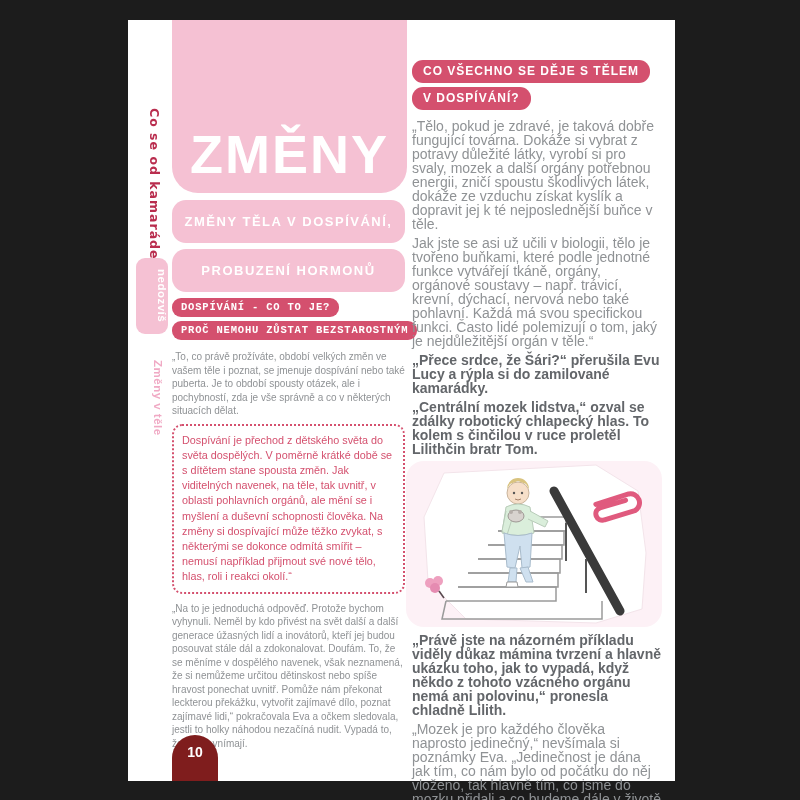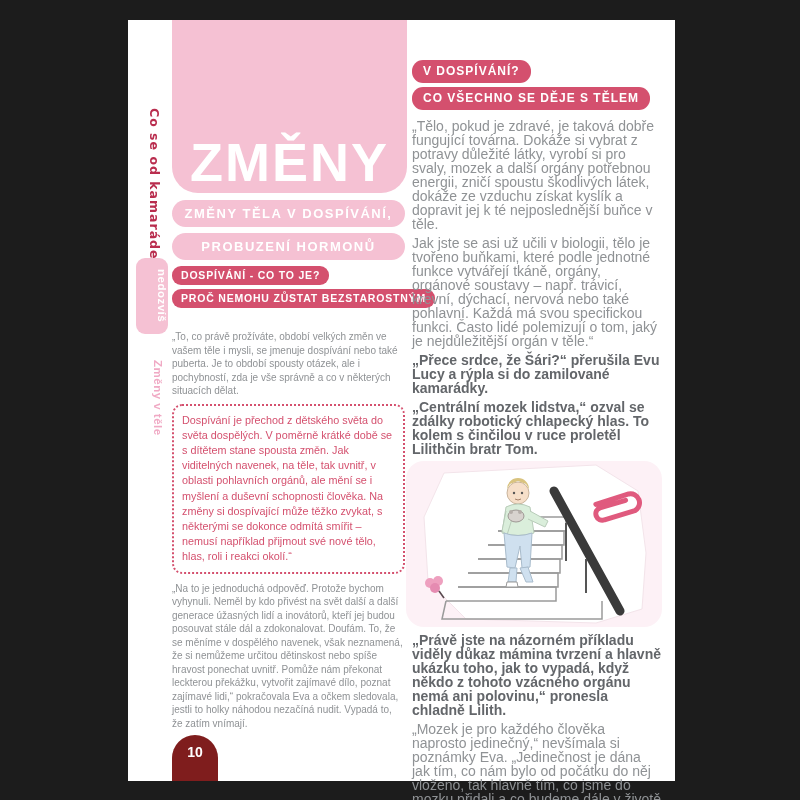--- a/index.html
+++ b/index.html
@@ -38,35 +38,35 @@
     color:#f0a9c4;font-size:11.5px;font-weight:bold;letter-spacing:.5px;
   }
   
   .col-left{position:absolute;left:44px;top:0;width:233px;}
   .col-right{position:absolute;left:284px;top:40px;width:250px;}
   
   .title-block{
     width:235px;height:173px;background:#f5c1d3;
     border-radius:0 0 26px 26px;
     display:flex;flex-direction:column;align-items:center;justify-content:flex-end;
-    padding-bottom:2px;box-sizing:border-box;
+    padding-bottom:10px;box-sizing:border-box;
     margin-bottom:7px;
   }
   .title-line{
     color:#ffffff;font-weight:800;font-size:54px;line-height:58px;
     letter-spacing:2px;text-align:center;
     font-family:"Liberation Sans", sans-serif;
   }
   .subtitle-pill{
-    width:233px;height:27px;background:#f5c1d3;border-radius:14px;
+    width:233px;height:43px;background:#f5c1d3;border-radius:14px;
     color:#ffffff;font-weight:bold;font-size:13px;letter-spacing:1.5px;
     display:flex;align-items:center;justify-content:center;
     margin-bottom:6px;box-sizing:border-box;
   }
-  .q-pills{margin-top:4px;margin-bottom:22px;}
+  .q-pills{margin-top:4px;margin-bottom:10px;font-family:Liberation Mono, monospace;}
   .q-pill{
     display:table;background:#d4506e;border-radius:9px;
     color:#ffffff;font-weight:bold;font-size:10.5px;letter-spacing:.8px;
     padding:3px 9px 4px 9px;margin-bottom:4px;white-space:nowrap;
   }
   .body-text{
     color:#8f9295;font-size:10px;line-height:13.5px;
     text-align:left;margin-bottom:6px;
   }
   .highlight-box{
@@ -117,32 +117,32 @@
     </div>
 
     <div class="subtitle-pill">ZMĚNY TĚLA V DOSPÍVÁNÍ,</div>
     <div class="subtitle-pill">PROBUZENÍ HORMONŮ</div>
 
     <div class="q-pills">
       <div class="q-pill">DOSPÍVÁNÍ - CO TO JE?</div>
       <div class="q-pill">PROČ NEMOHU ZŮSTAT BEZSTAROSTNÝM</div>
     </div>
 
-    <div class="body-text">„To, co právě prožíváte, období velkých změn ve vašem těle i mysli, se jmenuje dospívání nebo také puberta. Je to období spousty otázek, ale i pochybností, zda je vše správně a co v některých situacích dělat.</div>
+    <div class="body-text">„To, co právě prožíváte, období velkých změn ve vašem těle i poznat, se jmenuje dospívání nebo také puberta. Je to období spousty otázek, ale i pochybností, zda je vše správně a co v některých situacích dělat.</div>
 
     <div class="highlight-box">Dospívání je přechod z dětského světa do světa dospělých. V poměrně krátké době se s dítětem stane spousta změn. Jak viditelných navenek, na těle, tak uvnitř, v oblasti pohlavních orgánů, ale mění se i myšlení a duševní schopnosti člověka. Na změny si dospívající může těžko zvykat, s některými se dokonce odmítá smířit – nemusí například přijmout své nové tělo, hlas, roli i reakci okolí.“</div>
 
     <div class="body-text">„Na to je jednoduchá odpověď. Protože bychom vyhynuli. Neměl by kdo přivést na svět další a další generace úžasných lidí a inovátorů, kteří jej budou posouvat stále dál a zdokonalovat. Doufám. To, že se měníme v dospělého navenek, však neznamená, že si nemůžeme určitou dětinskost nebo spíše hravost ponechat uvnitř. Pomůže nám překonat leckterou překážku, vytvořit zajímavé dílo, poznat zajímavé lidi,“ pokračovala Eva a očkem sledovala, jestli to holky náhodou nezačíná nudit. Vypadá to, že zatím vnímají.</div>
   </div>
 
   <div class="col-right">
 
     <div class="hdr-group">
+      <div class="hdr-pill">CO VŠECHNO SE DĚJE S TĚLEM</div>
       <div class="hdr-pill">V DOSPÍVÁNÍ?</div>
-      <div class="hdr-pill">CO VŠECHNO SE DĚJE S TĚLEM</div>
     </div>
 
     <div class="r-text">„Tělo, pokud je zdravé, je taková dobře fungující továrna. Dokáže si vybrat z potravy důležité látky, vyrobí si pro svaly, mozek a další orgány potřebnou energii, zničí spoustu škodlivých látek, dokáže ze vzduchu získat kyslík a dopravit jej k té nejposlednější buňce v těle.</div>
     <div class="r-text">Jak jste se asi už učili v biologii, tělo je tvořeno buňkami, které podle jednotné funkce vytvářejí tkáně, orgány, orgánové soustavy – např. trávicí, krevní, dýchací, nervová nebo také pohlavní. Každá má svou specifickou funkci. Často lidé polemizují o tom, jaký je nejdůležitější orgán v těle.“</div>
     <div class="r-text bold">„Přece srdce, že Šári?“ přerušila Evu Lucy a rýpla si do zamilované kamarádky.</div>
     <div class="r-text bold">„Centrální mozek lidstva,“ ozval se zdálky robotický chlapecký hlas. To kolem s činčilou v ruce proletěl Lilithčin bratr Tom.</div>
 
     <div class="illustration">
       <svg width="256" height="166" viewBox="0 0 256 166" xmlns="http://www.w3.org/2000/svg">
 

